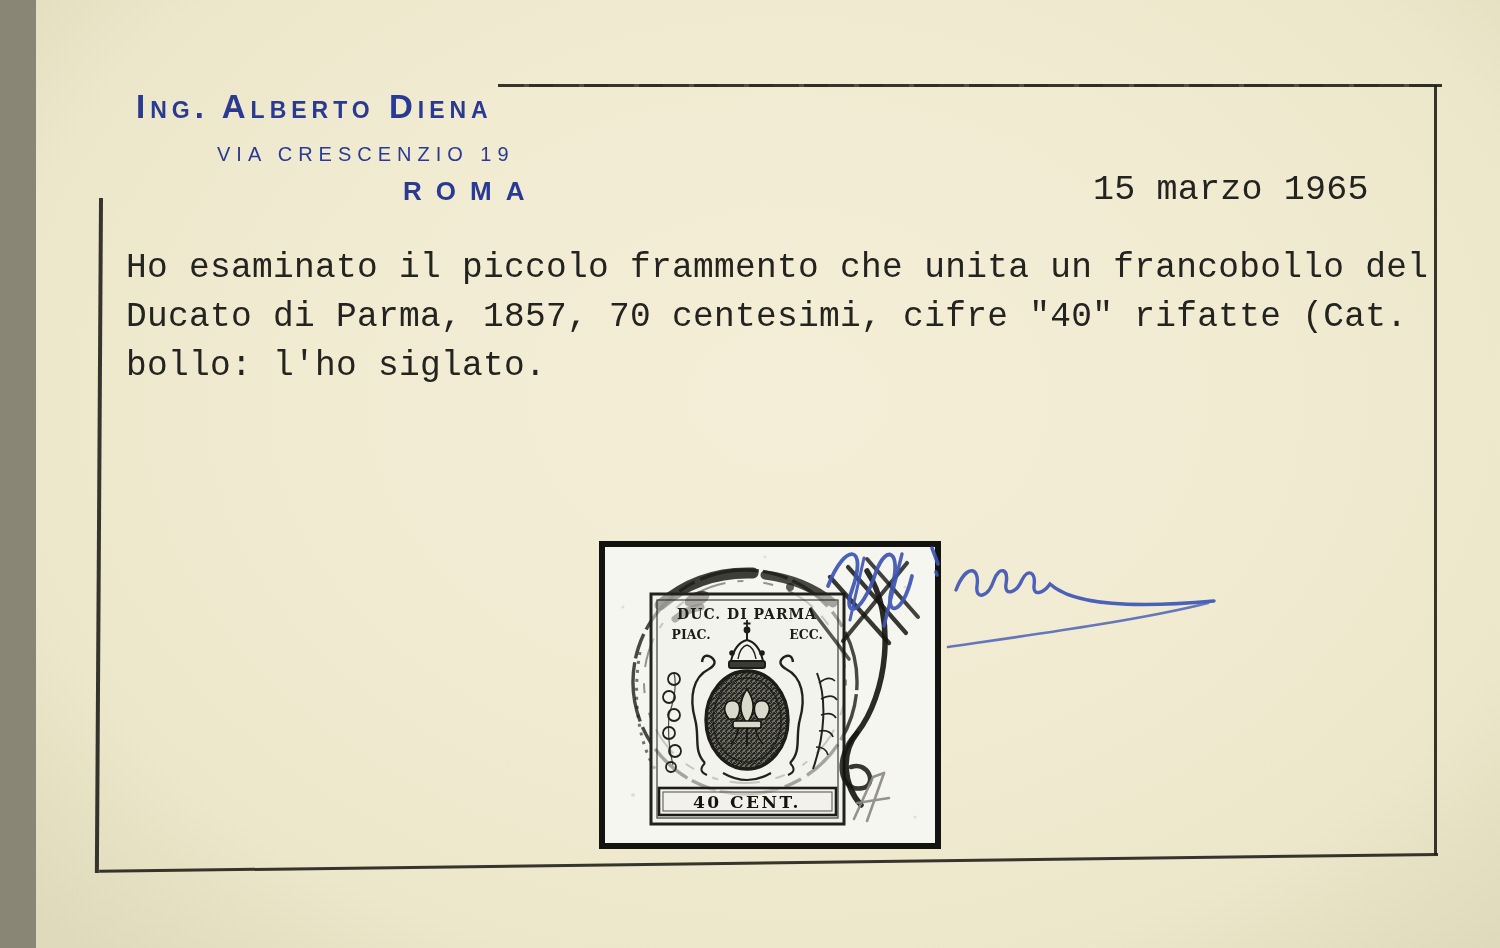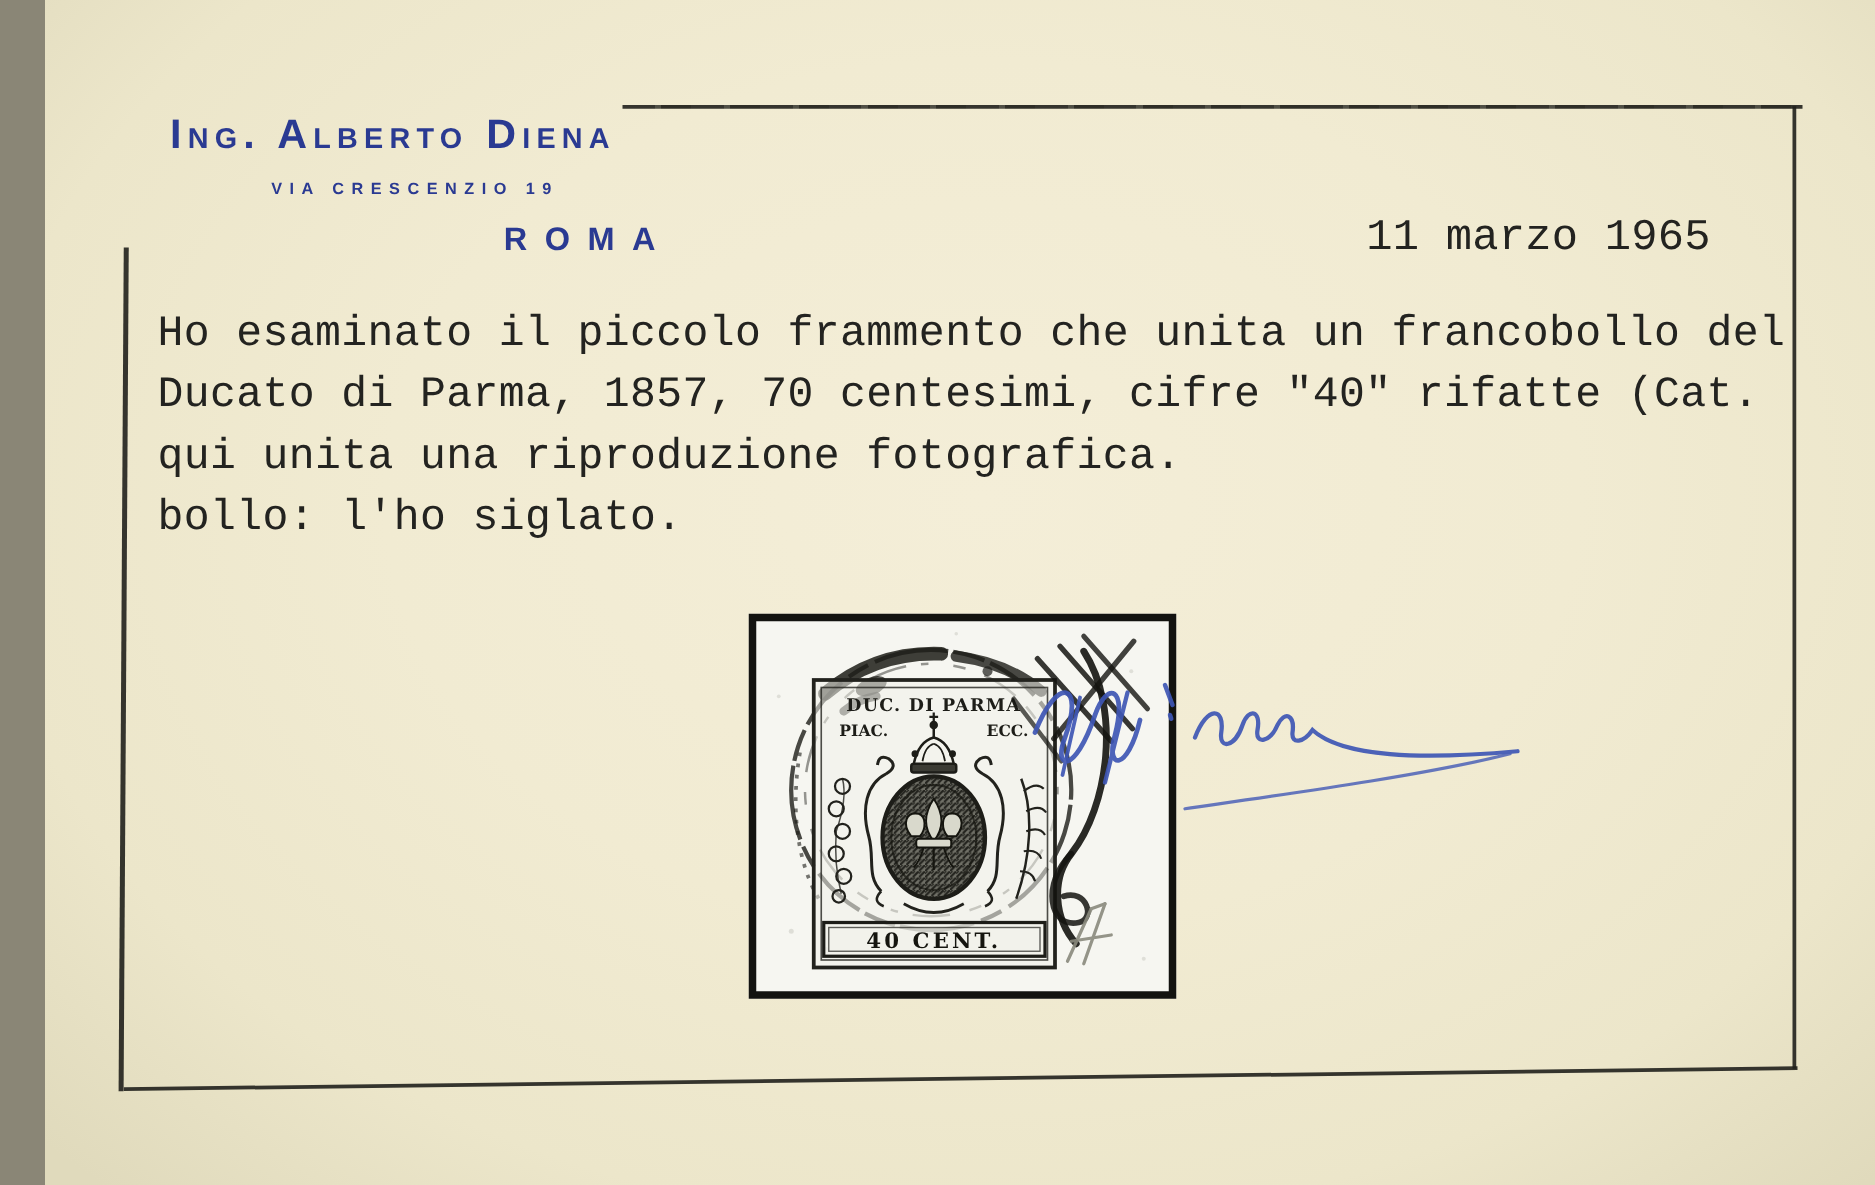--- a/index.html
+++ b/index.html
@@ -14,31 +14,31 @@
   .rule-top{left:462px;top:84px;width:944px;height:3px;opacity:.88;
     background:repeating-linear-gradient(90deg,#1c1c18 0 26px,#3a3a32 26px 31px,#14140f 31px 55px);}
   .rule-right{left:1398px;top:85px;width:3px;height:770px;opacity:.9;}
   .rule-bottom{left:63px;top:853px;width:1339px;height:3px;opacity:.9;
     transform:rotate(-0.72deg);transform-origin:100% 50%;}
   .rule-left{left:63px;top:198px;width:4px;height:675px;opacity:.9;
     transform:rotate(0.35deg);transform-origin:50% 0;}
   
   .lh{position:absolute;color:#2a3a92;white-space:nowrap;}
   .lh-name{left:100px;top:88px;font-size:33px;font-weight:600;font-variant:small-caps;letter-spacing:5px;}
-  .lh-street{left:181px;top:143px;font-size:13px;font-weight:700;letter-spacing:6px;}
+  .lh-street{left:181px;top:143px;font-size:20px;font-weight:400;letter-spacing:6px;}
   .lh-city{left:367px;top:176px;font-size:26px;font-weight:700;letter-spacing:14px;}
   
   .tw{font-family:"Liberation Mono","DejaVu Sans Mono",monospace;color:#232320;}
   .date{position:absolute;left:1057px;top:170px;font-size:35px;letter-spacing:0.2px;white-space:nowrap;}
   .body-block{position:absolute;left:90px;top:243px;width:1320px;font-size:34.5px;line-height:49px;letter-spacing:0.3px;}
   .body-line{white-space:nowrap;}
   .hyph{text-decoration:underline;text-underline-offset:5px;text-decoration-thickness:2.5px;}
   
   .photo{
-    position:absolute;left:563px;top:491px;width:330px;height:296px;
+    position:absolute;left:563px;top:541px;width:330px;height:296px;
     border:6px solid #131310;background:linear-gradient(145deg,#f8f8f4 0%,#f3f3ee 60%,#ececе5 100%);
     background-color:#f6f6f1;
   }
   .photo svg{display:block;}
   
   .sig{position:absolute;left:770px;top:528px;width:460px;height:145px;}
 </style>
 </head>
 <body>
 
@@ -46,26 +46,25 @@
 
   <div class="rule rule-top"></div>
   <div class="rule rule-right"></div>
   <div class="rule rule-bottom"></div>
   <div class="rule rule-left"></div>
 
   <div class="lh lh-name">Ing. Alberto Diena</div>
   <div class="lh lh-street">VIA CRESCENZIO 19</div>
   <div class="lh lh-city">ROMA</div>
 
-  <div class="tw date">11 marzo 1965</div>
+  <div class="tw date">15 marzo 1965</div>
 
   <div class="tw body-block">
     <div class="body-line">Ho esaminato il piccolo frammento che unita un francobollo del</div>
     <div class="body-line">Ducato di Parma, 1857, 70 centesimi, cifre "40" rifatte (Cat.</div>
-    <div class="body-line">qui unita una riproduzione fotografica.</div>
     <div class="body-line">bollo: l'ho siglato.</div>
   </div>
 
   <div class="photo">
     <svg width="330" height="296" viewBox="0 0 330 296">
       <defs>
         <pattern id="hatch" patternUnits="userSpaceOnUse" width="5" height="5">
           <rect width="5" height="5" fill="#6f6f66"></rect>
           <path d="M0,5 L5,0" stroke="#23231e" stroke-width="1.8"></path>
           <path d="M0,2 L2,0" stroke="#23231e" stroke-width="1"></path>

